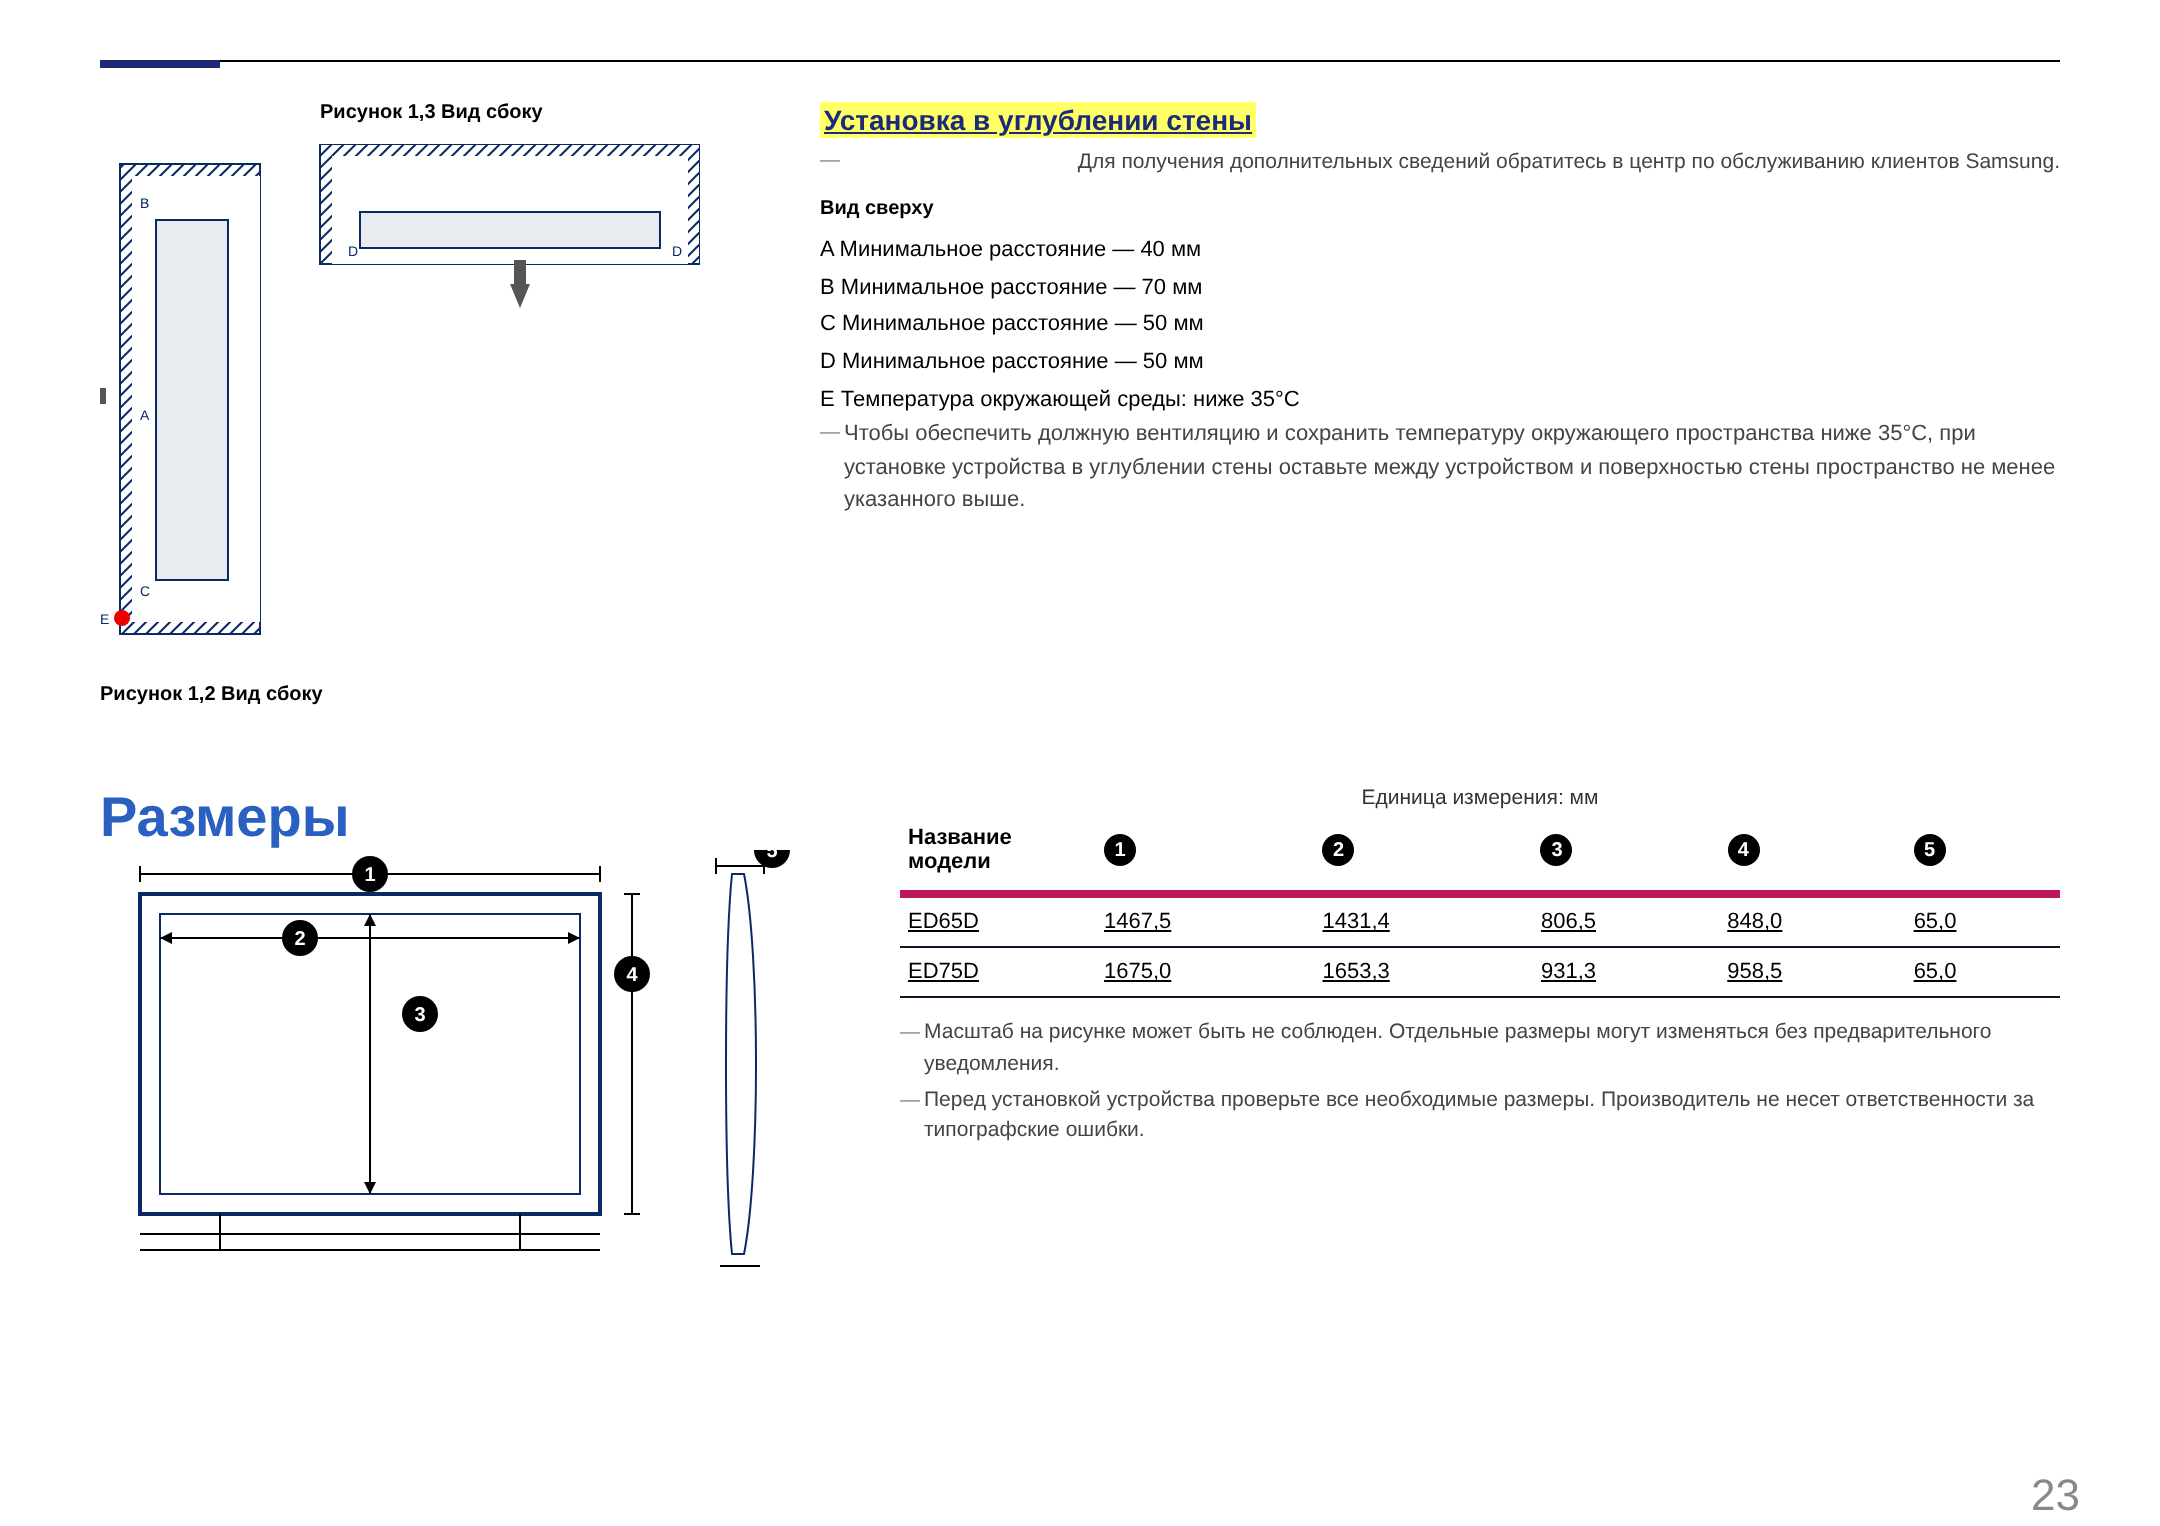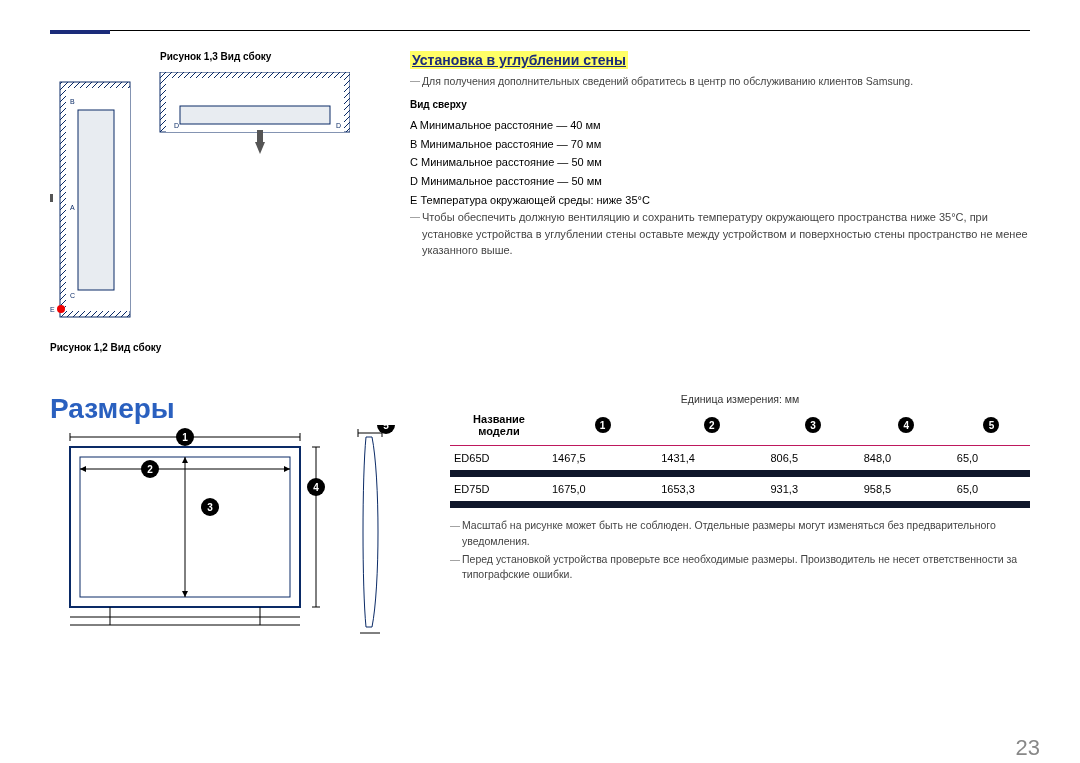--- a/index.html
+++ b/index.html
@@ -60,20 +60,21 @@
     padding: 1px 2px;
     margin-bottom: 6px;
     text-decoration: underline;
   }
   .note-line {
     font-size: 10.5px;
     color: #444;
     margin-bottom: 12px;
     padding-left: 12px;
     position: relative;
+    text-align: right;
   }
   .note-line::before {
     content: "―";
     position: absolute;
     left: 0;
     color: #888;
     font-size: 10px;
     top: 0;
   }
   .sub-title {
@@ -123,28 +124,29 @@
     font-size: 10.5px;
     color: #333;
     margin-bottom: 2px;
   }
   table.dim {
     width: 100%;
     border-collapse: collapse;
     font-size: 11px;
   }
   table.dim th {
-    text-align: center;
+    text-align: left;
     font-weight: bold;
     padding: 6px 4px 8px 4px;
-    border-bottom: 1px solid #be185d;
+    border-bottom: 4px solid #be185d;
   }
   table.dim td {
     padding: 6px 4px;
-    border-bottom: 7px solid #0f172a;
+    border-bottom: 1px solid #0f172a;
+    text-decoration: underline;
   }
   .circle-num {
     display: inline-flex;
     width: 16px; height: 16px;
     border-radius: 50%;
     background: #000;
     color: #fff;
     align-items: center;
     justify-content: center;
     font-size: 10px;

